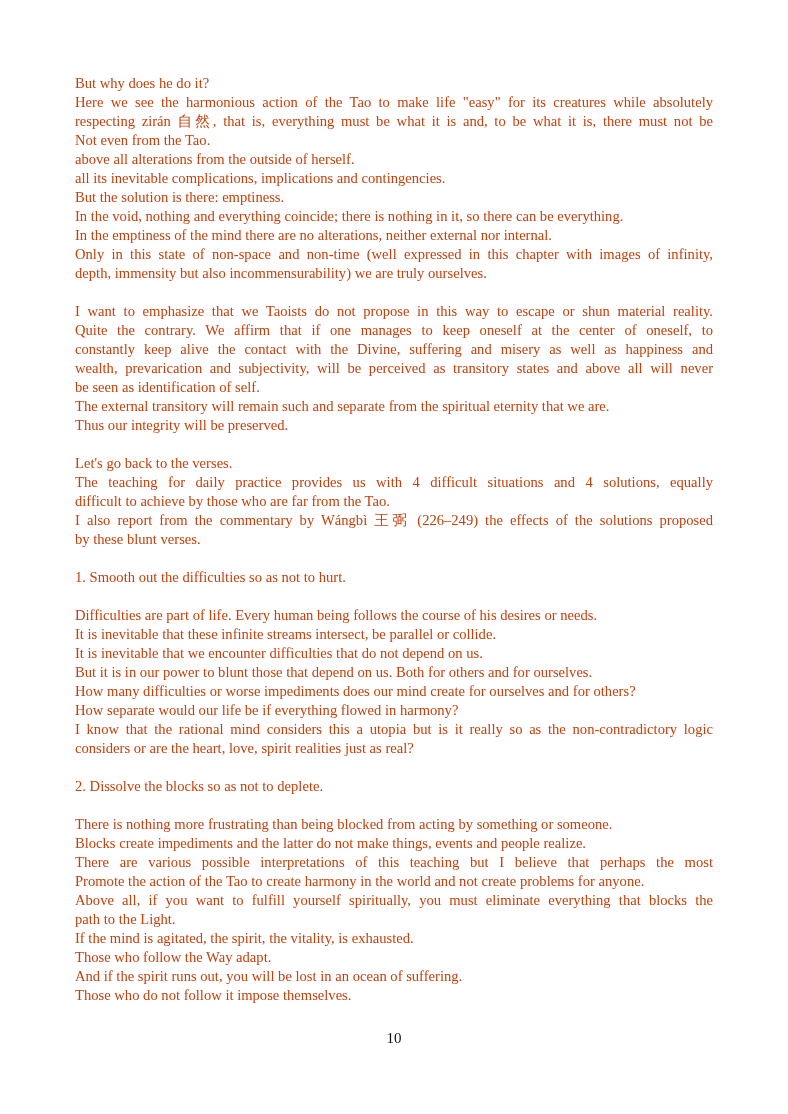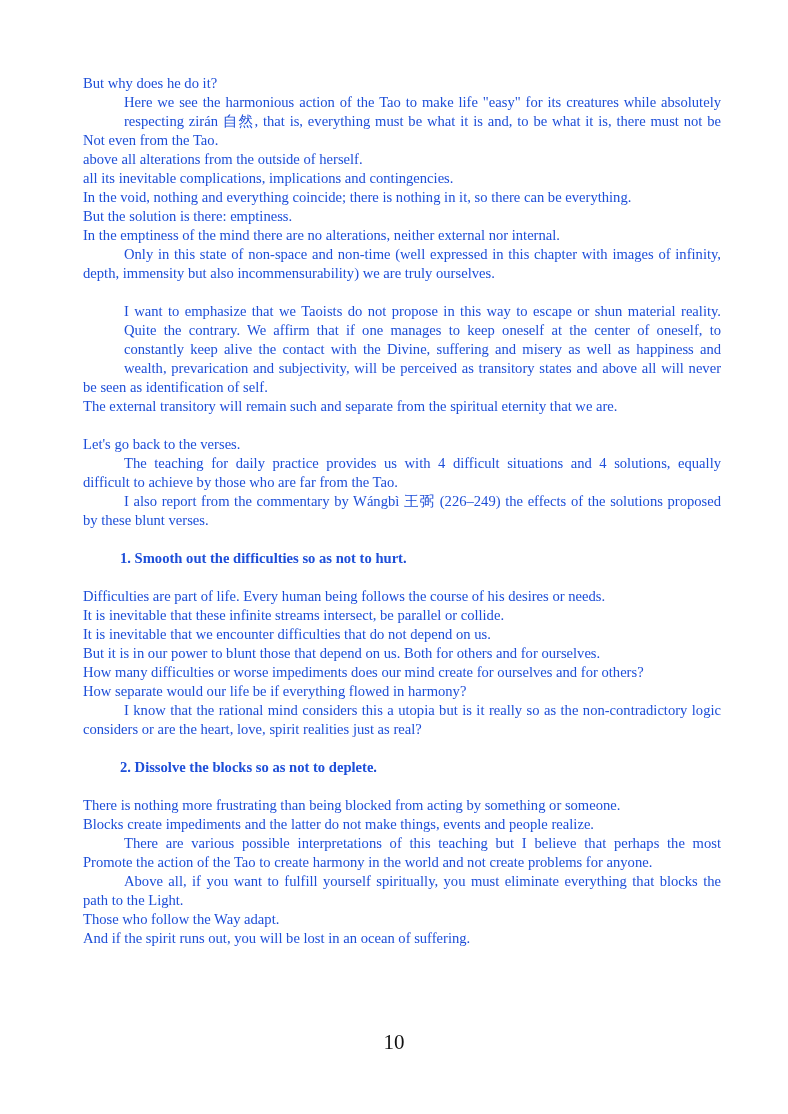--- a/index.html
+++ b/index.html
@@ -1,55 +1,56 @@
 <!DOCTYPE html>
 <html><head>
 <meta charset="utf-8">
 <style>
   html, body { margin: 0; padding: 0; background: #ffffff; }
   body { width: 788px; height: 1114px; position: relative; overflow: hidden; }
   .page {
-    position: absolute; left: 83px; top: 74px; width: 638px;
+    position: absolute; left: 75px; top: 74px; width: 638px;
     font-family: "Liberation Serif", "DejaVu Serif", serif;
-    font-size: 14.6px; line-height: 19px; color: #1d4ed8;
+    font-size: 14.6px; line-height: 19px; color: #c2410c;
   }
   .line { display: block; white-space: nowrap; }
-  .j { display: block; text-align: justify; text-align-last: justify; white-space: normal; margin-left: 41px; }
+  .j { display: block; text-align: justify; text-align-last: justify; white-space: normal; }
   .gap { height: 19px; }
-  .heading { font-weight: bold; display: block; margin-left: 37px; }
+  .heading { font-weight: normal; display: block; }
   .pagenum {
     position: absolute; left: 0; width: 788px; top: 1030px; text-align: center;
-    font-family: "Liberation Serif", "DejaVu Serif", serif; font-size: 21px; color: #111;
+    font-family: "Liberation Serif", "DejaVu Serif", serif; font-size: 15px; color: #111;
   }
 </style>
 </head>
 <body>
 
 <div class="page">
   <div id="p1">
       <span class="line">But why does he do it?</span>
       <span class="j">Here we see the harmonious action of the Tao to make life "easy" for its creatures while absolutely</span>
       <span class="j">respecting zirán 自然, that is, everything must be what it is and, to be what it is, there must not be</span>
       <span class="line">Not even from the Tao.</span>
       <span class="line">above all alterations from the outside of herself.</span>
       <span class="line">all its inevitable complications, implications and contingencies.</span>
+      <span class="line">But the solution is there: emptiness.</span>
       <span class="line">In the void, nothing and everything coincide; there is nothing in it, so there can be everything.</span>
-      <span class="line">But the solution is there: emptiness.</span>
       <span class="line">In the emptiness of the mind there are no alterations, neither external nor internal.</span>
       <span class="j">Only in this state of non-space and non-time (well expressed in this chapter with images of infinity,</span>
       <span class="line">depth, immensity but also incommensurability) we are truly ourselves.</span>
     </div>
   <div class="gap"></div>
   <div id="p2">
       <span class="j">I want to emphasize that we Taoists do not propose in this way to escape or shun material reality.</span>
       <span class="j">Quite the contrary. We affirm that if one manages to keep oneself at the center of oneself, to</span>
       <span class="j">constantly keep alive the contact with the Divine, suffering and misery as well as happiness and</span>
       <span class="j">wealth, prevarication and subjectivity, will be perceived as transitory states and above all will never</span>
       <span class="line">be seen as identification of self.</span>
       <span class="line">The external transitory will remain such and separate from the spiritual eternity that we are.</span>
+      <span class="line">Thus our integrity will be preserved.</span>
     </div>
   <div class="gap"></div>
   <div id="p3">
       <span class="line">Let's go back to the verses.</span>
       <span class="j">The teaching for daily practice provides us with 4 difficult situations and 4 solutions, equally</span>
       <span class="line">difficult to achieve by those who are far from the Tao.</span>
       <span class="j">I also report from the commentary by Wángbì 王弼 (226–249) the effects of the solutions proposed</span>
       <span class="line">by these blunt verses.</span>
     </div>
   <div class="gap"></div>
@@ -68,18 +69,20 @@
   <div class="gap"></div>
   <span class="heading">2. Dissolve the blocks so as not to deplete.</span>
   <div class="gap"></div>
   <div id="p5">
       <span class="line">There is nothing more frustrating than being blocked from acting by something or someone.</span>
       <span class="line">Blocks create impediments and the latter do not make things, events and people realize.</span>
       <span class="j">There are various possible interpretations of this teaching but I believe that perhaps the most</span>
       <span class="line">Promote the action of the Tao to create harmony in the world and not create problems for anyone.</span>
       <span class="j">Above all, if you want to fulfill yourself spiritually, you must eliminate everything that blocks the</span>
       <span class="line">path to the Light.</span>
+      <span class="line">If the mind is agitated, the spirit, the vitality, is exhausted.</span>
       <span class="line">Those who follow the Way adapt.</span>
       <span class="line">And if the spirit runs out, you will be lost in an ocean of suffering.</span>
+      <span class="line">Those who do not follow it impose themselves.</span>
     </div>
 </div>
 
 <div class="pagenum">10</div>
 
 </body></html>

